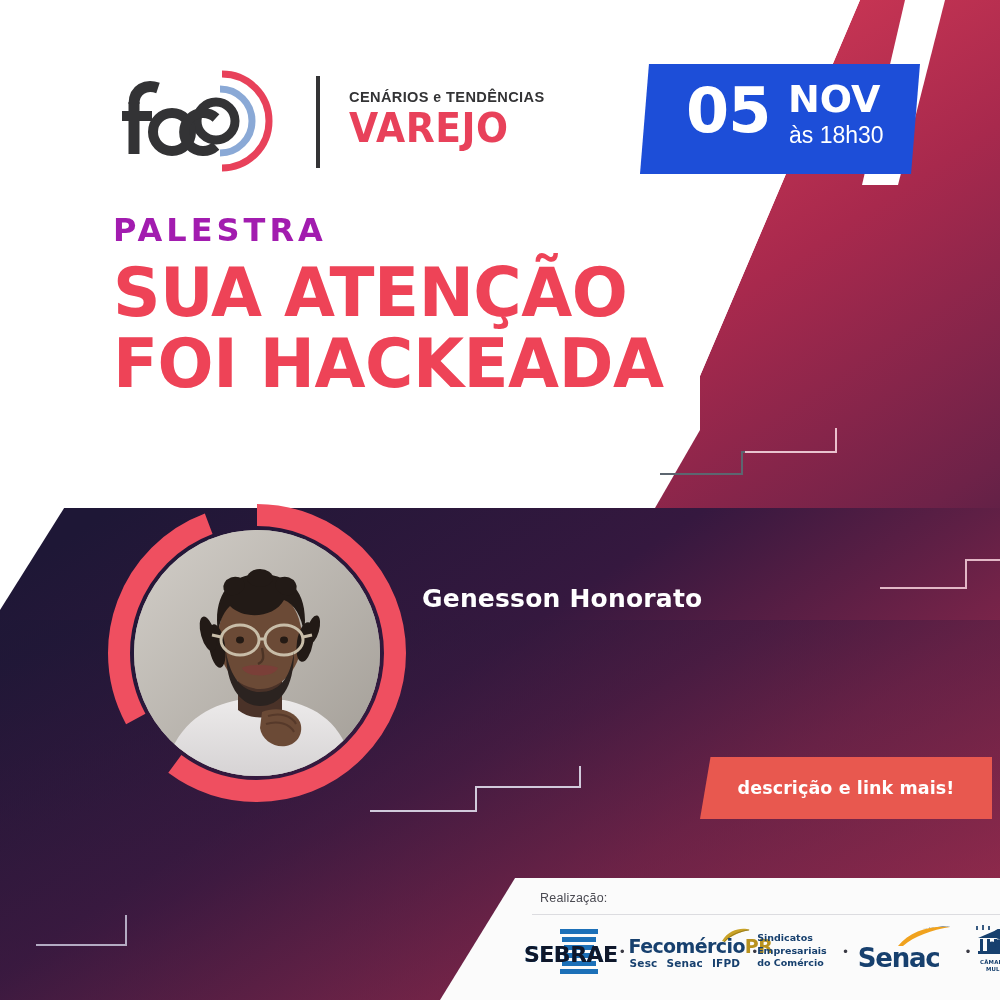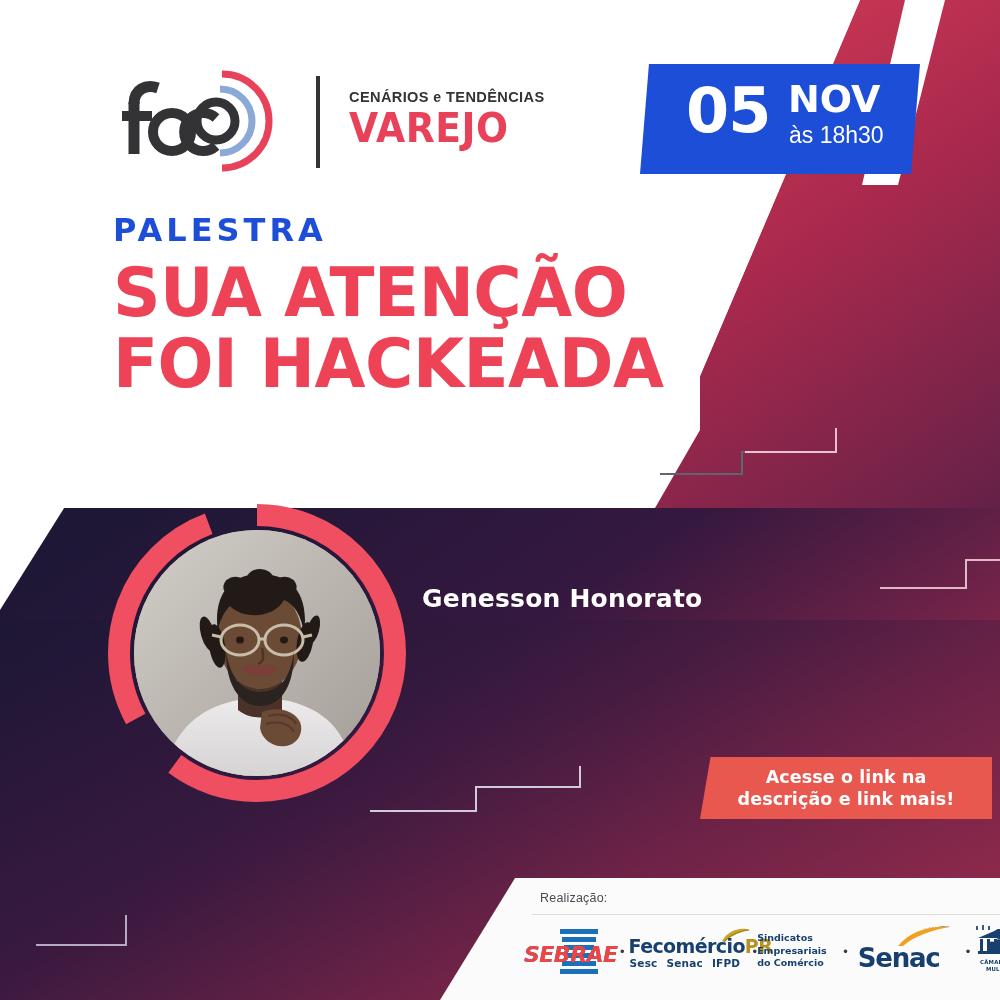--- a/index.html
+++ b/index.html
@@ -59,21 +59,21 @@
     position:absolute;left:149px;top:60px;
     font-family:"Liberation Sans",sans-serif;
     font-weight:400;font-size:23px;line-height:1;
   }
 
   
   #headline-block{position:absolute;left:113px;top:214px;width:620px;}
   #eyebrow{
     font-family:"DejaVu Sans",sans-serif;
     font-weight:700;font-size:32px;letter-spacing:4px;
-    color:#1d4ed8;line-height:1;
+    color:#a21caf;line-height:1;
   }
   .headline-line{
     font-family:"DejaVu Sans",sans-serif;
     font-weight:700;font-size:68px;letter-spacing:-0.5px;
     color:#ee4357;line-height:1.04;white-space:nowrap;
     transform:scaleX(0.97);transform-origin:left center;
   }
   #headline-1{margin-top:12px;}
 
   
@@ -134,22 +134,22 @@
     width:13px;text-align:center;color:#3a3a44;font-size:13px;line-height:1;
   }
 
   
   #logo-sebrae{position:relative;width:102px;height:52px;}
   #sebrae-bars{
     position:absolute;left:40px;top:3px;width:42px;height:46px;
   }
   #sebrae-word{
     position:absolute;left:6px;top:17px;
-    font-family:"DejaVu Sans",sans-serif;font-style:italic;font-weight:700;
-    font-size:22px;color:#ef4444;letter-spacing:-0.5px;
+    font-family:"DejaVu Sans",sans-serif;font-weight:700;
+    font-size:22px;color:#0f172a;letter-spacing:-0.5px;
     text-shadow:0 0 0 #1c70b8;
   }
 
   
   #logo-feco{position:relative;width:128px;height:48px;}
   #feco-main{
     position:absolute;left:4px;top:8px;
     font-family:"DejaVu Sans",sans-serif;font-weight:700;
     font-size:19px;color:#17406e;letter-spacing:-0.6px;white-space:nowrap;
   }
@@ -361,21 +361,20 @@
       </svg>
     </div>
   </div>
 
   <div id="speaker-text">
     <div id="speaker-name">Genesson Honorato</div>
   </div>
 
   <div id="cta-banner">
     <div id="cta-text">
-      <div>Acesse o link na</div>
       <div>descrição e link mais!</div>
     </div>
   </div>
 
   <div id="footer-panel">
     <div id="footer-label">Realização:</div>
     <div id="footer-rule"></div>
 
     <div id="logo-row">
 

